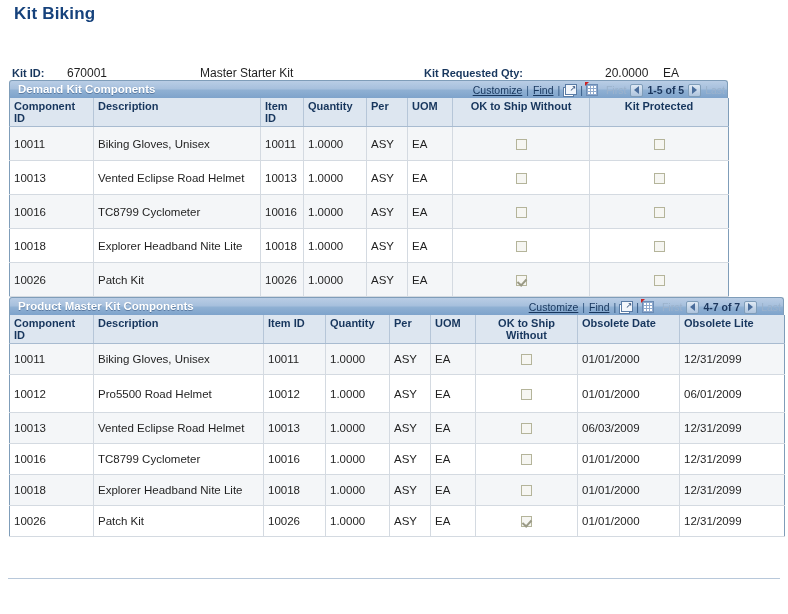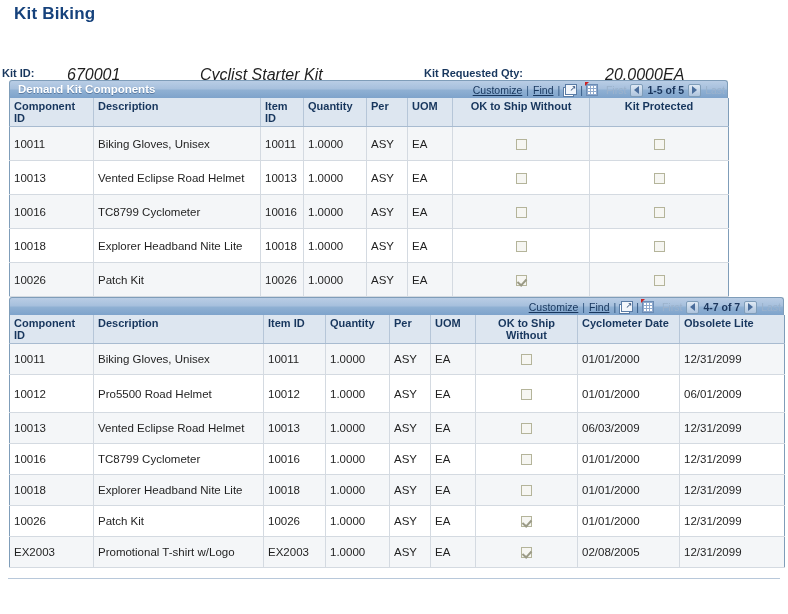--- a/index.html
+++ b/index.html
@@ -25,23 +25,23 @@
     color: #16427c;
     letter-spacing: .2px;
   }
 
   
   .kit-line { position: absolute; left: 0; top: 64px; width: 788px; height: 20px; }
   .kit-line .lbl {
     position: absolute; font-size: 11px; font-weight: bold; color: #17365d;
   }
   .kit-line .val {
-    position: absolute; font-size: 16px; color: #1f1f1f; font-style: italic;
-  }
-  #kit-id-label   { left: 2px;  top: 3px; }
+    position: absolute; font-size: 12px; color: #1f1f1f;
+  }
+  #kit-id-label   { left: 12px;  top: 3px; }
   #kit-id-value   { left: 67px;  top: 2px; }
   #kit-desc-value { left: 200px; top: 2px; }
   #kit-qty-label  { left: 424px; top: 3px; }
   #kit-qty-value  { left: 605px; top: 2px; }
   #kit-uom-value  { left: 663px; top: 2px; }
 
   
   .group { position: absolute; }
   .group-header {
     position: relative;
@@ -196,21 +196,21 @@
 </head>
 <body>
 
 <div id="page">
 
   <div class="page-title">Kit Biking</div>
 
   <div class="kit-line">
     <span class="lbl" id="kit-id-label">Kit ID:</span>
     <span class="val" id="kit-id-value">670001</span>
-    <span class="val" id="kit-desc-value">Cyclist Starter Kit</span>
+    <span class="val" id="kit-desc-value">Master Starter Kit</span>
     <span class="lbl" id="kit-qty-label">Kit Requested Qty:</span>
     <span class="val" id="kit-qty-value">20.0000</span>
     <span class="val" id="kit-uom-value">EA</span>
   </div>
 
   <div class="group" style="left:9px; top:80px; width:719px;">
 
     <div class="group-header">
       <span class="gtitle">Demand Kit Components</span>
 
@@ -318,20 +318,21 @@
             <td class="ctr" style="height: 34px;"><span class="cbx checked"></span></td>
             <td class="ctr" style="height: 34px;"><span class="cbx"></span></td>
           </tr>
         </tbody>
     </table>
   </div>
 
   <div class="group" style="left:9px; top:297px; width:775px;">
 
     <div class="group-header">
+      <span class="gtitle">Product Master Kit Components</span>
 
       <div class="navbar">
         <a>Customize</a>
         <span class="sep">|</span>
         <a>Find</a>
         <span class="sep">|</span>
         <span class="icon-btn">
             <span class="icon-expand">
               <span class="arr">↗</span>
             </span>
@@ -370,21 +371,21 @@
       </colgroup>
       <thead>
         <tr>
           <th>Component ID</th>
           <th>Description</th>
           <th>Item ID</th>
           <th>Quantity</th>
           <th>Per</th>
           <th>UOM</th>
           <th class="ctr">OK to Ship Without</th>
-          <th>Cyclometer Date</th>
+          <th>Obsolete Date</th>
           <th>Obsolete Lite</th>
         </tr>
       </thead>
       <tbody id="product-body">
           <tr class="alt">
             <td style="height: 31px;">10011</td>
             <td style="height: 31px;">Biking Gloves, Unisex</td>
             <td style="height: 31px;">10011</td>
             <td class="num" style="height: 31px;">1.0000</td>
             <td style="height: 31px;">ASY</td>
@@ -441,30 +442,19 @@
             <td style="height: 31px;">10026</td>
             <td style="height: 31px;">Patch Kit</td>
             <td style="height: 31px;">10026</td>
             <td class="num" style="height: 31px;">1.0000</td>
             <td style="height: 31px;">ASY</td>
             <td style="height: 31px;">EA</td>
             <td class="ctr" style="height: 31px;"><span class="cbx checked"></span></td>
             <td style="height: 31px;">01/01/2000</td>
             <td style="height: 31px;">12/31/2099</td>
           </tr>
-          <tr class="alt">
-            <td style="height: 31px;">EX2003</td>
-            <td style="height: 31px;">Promotional T-shirt w/Logo</td>
-            <td style="height: 31px;">EX2003</td>
-            <td class="num" style="height: 31px;">1.0000</td>
-            <td style="height: 31px;">ASY</td>
-            <td style="height: 31px;">EA</td>
-            <td class="ctr" style="height: 31px;"><span class="cbx checked"></span></td>
-            <td style="height: 31px;">02/08/2005</td>
-            <td style="height: 31px;">12/31/2099</td>
-          </tr>
         </tbody>
     </table>
   </div>
 
   <div class="footer-rule"></div>
 
 </div>
 
 </body></html>

